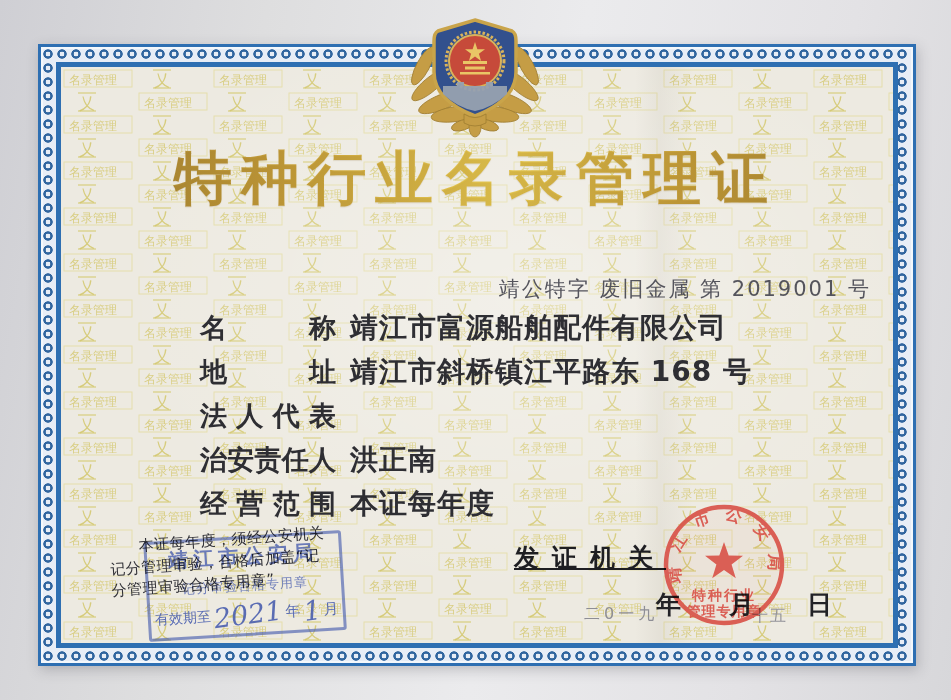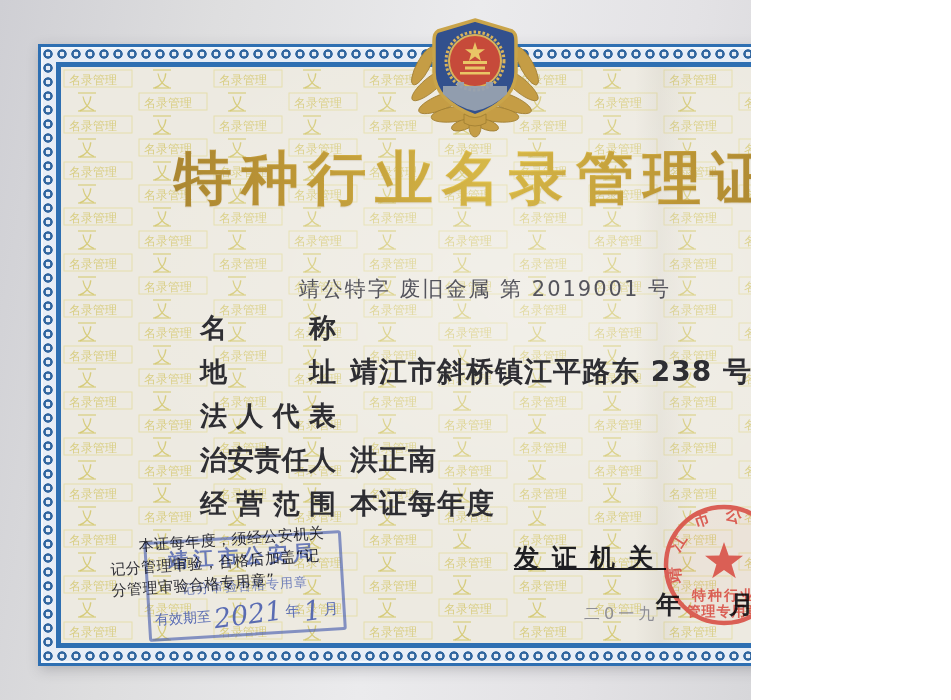--- a/index.html
+++ b/index.html
@@ -1,18 +1,18 @@
 <!DOCTYPE html>
 <html><head>
 <meta charset="utf-8">
 <style>
   html,body { margin:0; padding:0; }
   body { font-family:"DejaVu Sans", sans-serif; }
   .photo {
-    position:relative; width:751px; height:700px; overflow:hidden;
+    position:relative; width:951px; height:700px; overflow:hidden;
     background:linear-gradient(100deg,#cfcfd4 0%,#dededf 25%,#ebebed 55%,#e3e2e5 80%,#d7d7da 100%);
   }
   
   .cert {
     position:absolute; left:38px; top:44px; width:878px; height:622px;
     box-sizing:border-box; border:3px solid #2e6fb2; background:#f3f7fb;
     box-shadow:2px 4px 12px rgba(60,60,70,.25);
   }
   .band {
     width:100%; height:100%; box-sizing:border-box; padding:15px;
@@ -136,27 +136,28 @@
     <div class="title">特种行业名录管理证</div>
 
     <div class="serial">靖公特字  废旧金属  第 2019001 号</div>
 
     <div class="fields">
       <div class="field-row">
         <span class="jlabel">
             <span>名</span>
             <span>称</span>
           </span>
+        <span class="fvalue">靖江市富源船舶配件有限公司</span>
       </div>
       <div class="field-row">
         <span class="jlabel">
             <span>地</span>
             <span>址</span>
           </span>
-        <span class="fvalue">靖江市斜桥镇江平路东 238 号</span>
+        <span class="fvalue">靖江市斜桥镇江平路东 168 号</span>
       </div>
       <div class="field-row">
         <span class="jlabel">
             <span>法</span>
             <span>人</span>
             <span>代</span>
             <span>表</span>
           </span>
       </div>
       <div class="field-row">

